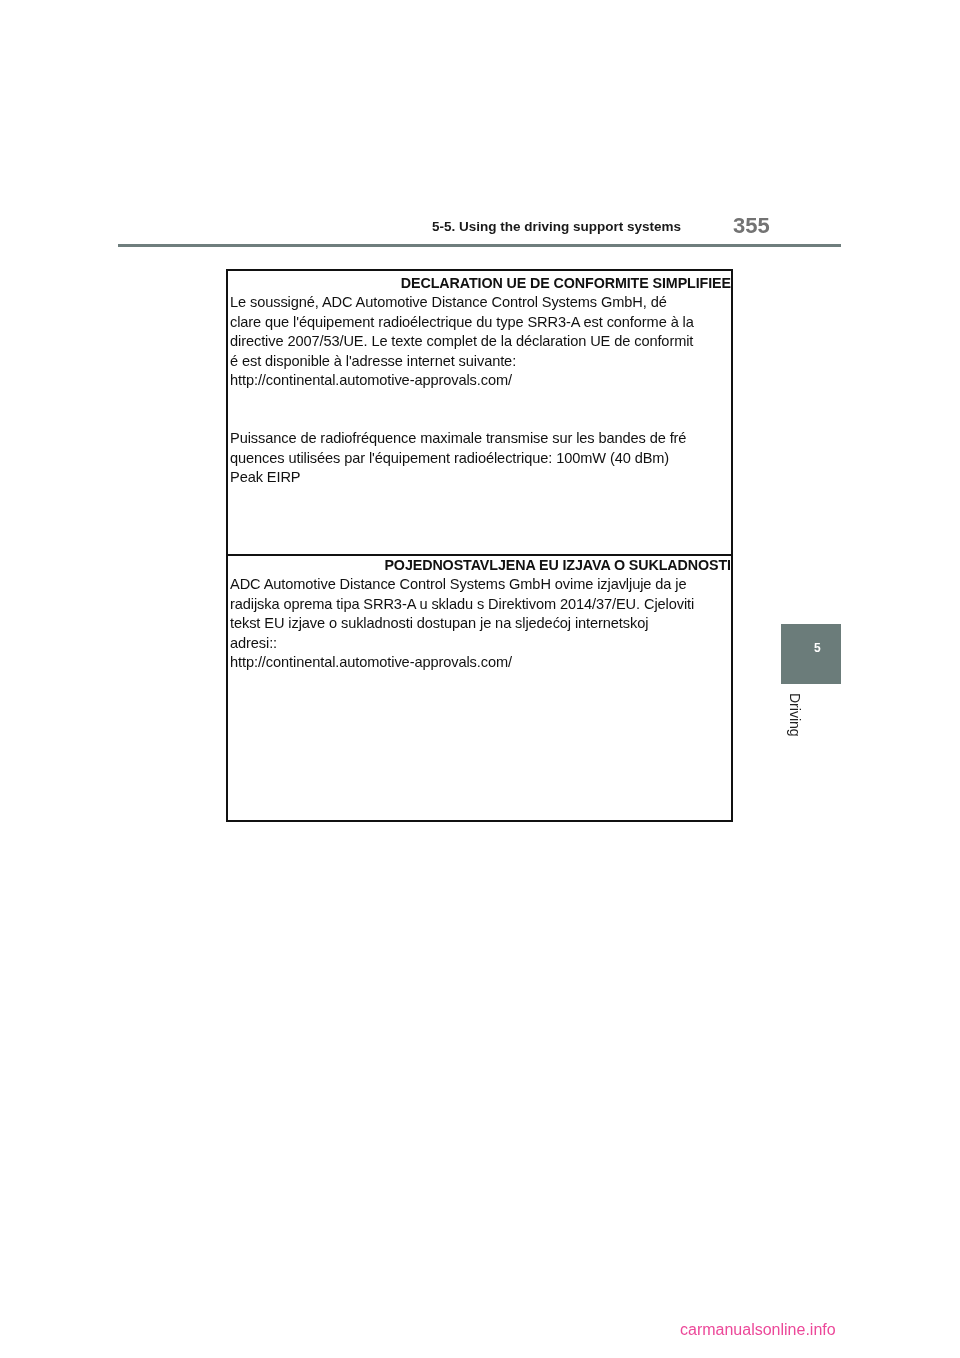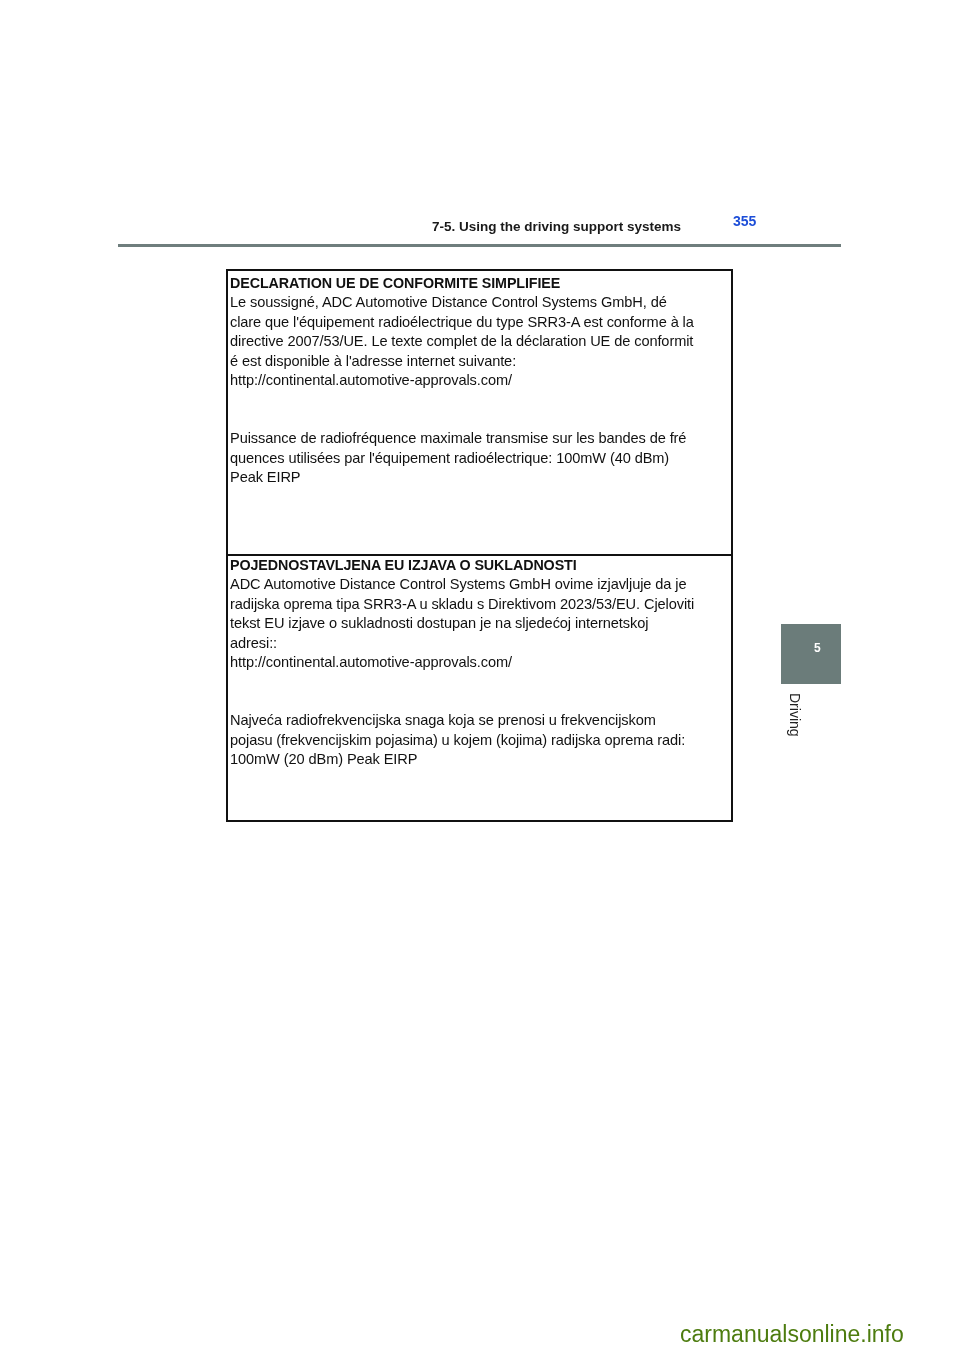--- a/index.html
+++ b/index.html
@@ -6,21 +6,21 @@
     body {
       width: 960px; height: 1358px; background: #ffffff; position: relative; overflow: hidden;
       font-family: "Liberation Sans", sans-serif; color: #111;
     }
     .header-section {
       position: absolute; left: 432px; top: 219px;
       font-family: "Liberation Sans", sans-serif; font-weight: bold; font-size: 13.5px; color: #1a1a1a;
     }
     .page-number {
       position: absolute; left: 733px; top: 213px;
-      font-family: "Liberation Sans", sans-serif; font-weight: bold; font-size: 14px; color: #1d4ed8;
+      font-family: "Liberation Sans", sans-serif; font-weight: bold; font-size: 22px; color: #737373;
     }
     .header-rule {
       position: absolute; left: 118px; top: 244px; width: 723px; height: 3px; background: #6f7e7d;
     }
     .chapter-tab {
       position: absolute; left: 781px; top: 624px; width: 60px; height: 60px; background: #6b7c7a;
     }
     .chapter-tab-num {
       position: absolute; left: 33px; top: 17px; color: #fff; font-weight: bold; font-size: 12px;
     }
@@ -34,32 +34,32 @@
     .declaration-box {
       position: absolute; left: 226px; top: 269px; width: 503px; height: 549px;
       border: 2px solid #111;
     }
     .decl-block {
       position: absolute; left: 0; width: 503px; box-sizing: border-box; padding: 0 0 0 2px;
       font-size: 14.6px; line-height: 19.4px; letter-spacing: -0.1px;
     }
     .decl-block.fr { top: 3px; height: 282px; border-bottom: 2px solid #111; }
     .decl-block.hr { top: 285px; height: 232px; }
-    .decl-title { font-weight: bold; font-size: 14.3px; }
+    .decl-title { font-weight: bold; font-size: 14.3px; text-align: right; }
     .para { white-space: pre-line; }
     .gap { height: 19.4px; }
     .watermark {
-      position: absolute; left: 680px; top: 1321px; font-size: 23px; color: #4d7c0f;
+      position: absolute; left: 680px; top: 1321px; font-size: 16px; color: #ec4899;
       font-family: "Liberation Sans", sans-serif;
     }
   </style>
 </head>
 <body>
 
-<div class="header-section">7-5. Using the driving support systems</div>
+<div class="header-section">5-5. Using the driving support systems</div>
 <div class="page-number">355</div>
 <div class="header-rule"></div>
 
 <div class="chapter-tab">
   <span class="chapter-tab-num">5</span>
 </div>
 <div class="chapter-label">
   <span>Driving</span>
 </div>
 
@@ -73,25 +73,22 @@
 http://continental.automotive-approvals.com/</div>
     <div class="gap"></div>
     <div class="gap"></div>
     <div class="para">Puissance de radiofréquence maximale transmise sur les bandes de fré
 quences utilisées par l'équipement radioélectrique: 100mW (40 dBm)
 Peak EIRP</div>
   </div>
   <div class="decl-block hr">
     <div class="decl-title">POJEDNOSTAVLJENA EU IZJAVA O SUKLADNOSTI</div>
     <div class="para">ADC Automotive Distance Control Systems GmbH ovime izjavljuje da je
-radijska oprema tipa SRR3-A u skladu s Direktivom 2023/53/EU. Cjeloviti
+radijska oprema tipa SRR3-A u skladu s Direktivom 2014/37/EU. Cjeloviti
 tekst EU izjave o sukladnosti dostupan je na sljedećoj internetskoj
 adresi::
 http://continental.automotive-approvals.com/</div>
     <div class="gap"></div>
     <div class="gap"></div>
-    <div class="para">Najveća radiofrekvencijska snaga koja se prenosi u frekvencijskom
-pojasu (frekvencijskim pojasima) u kojem (kojima) radijska oprema radi:
-100mW (20 dBm) Peak EIRP</div>
   </div>
 </div>
 
 <div class="watermark">carmanualsonline.info</div>
 
 </body></html>

